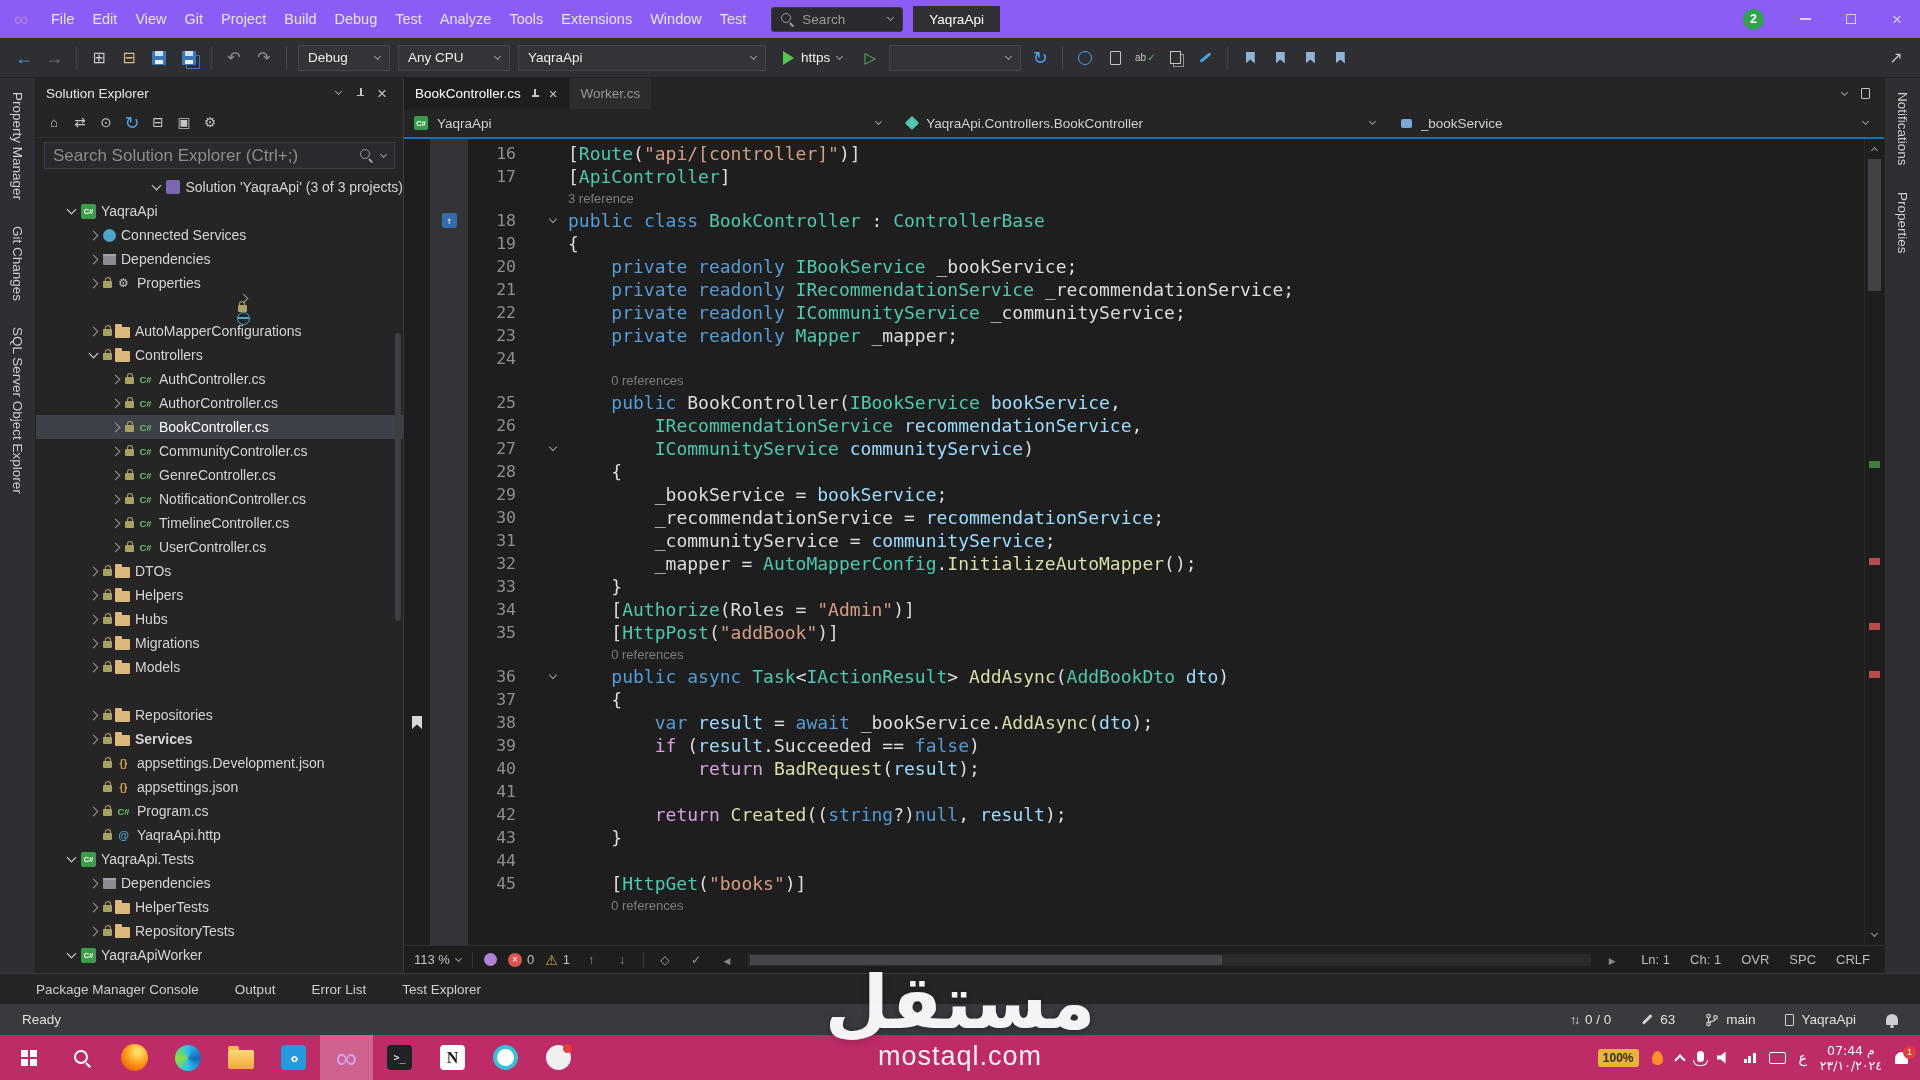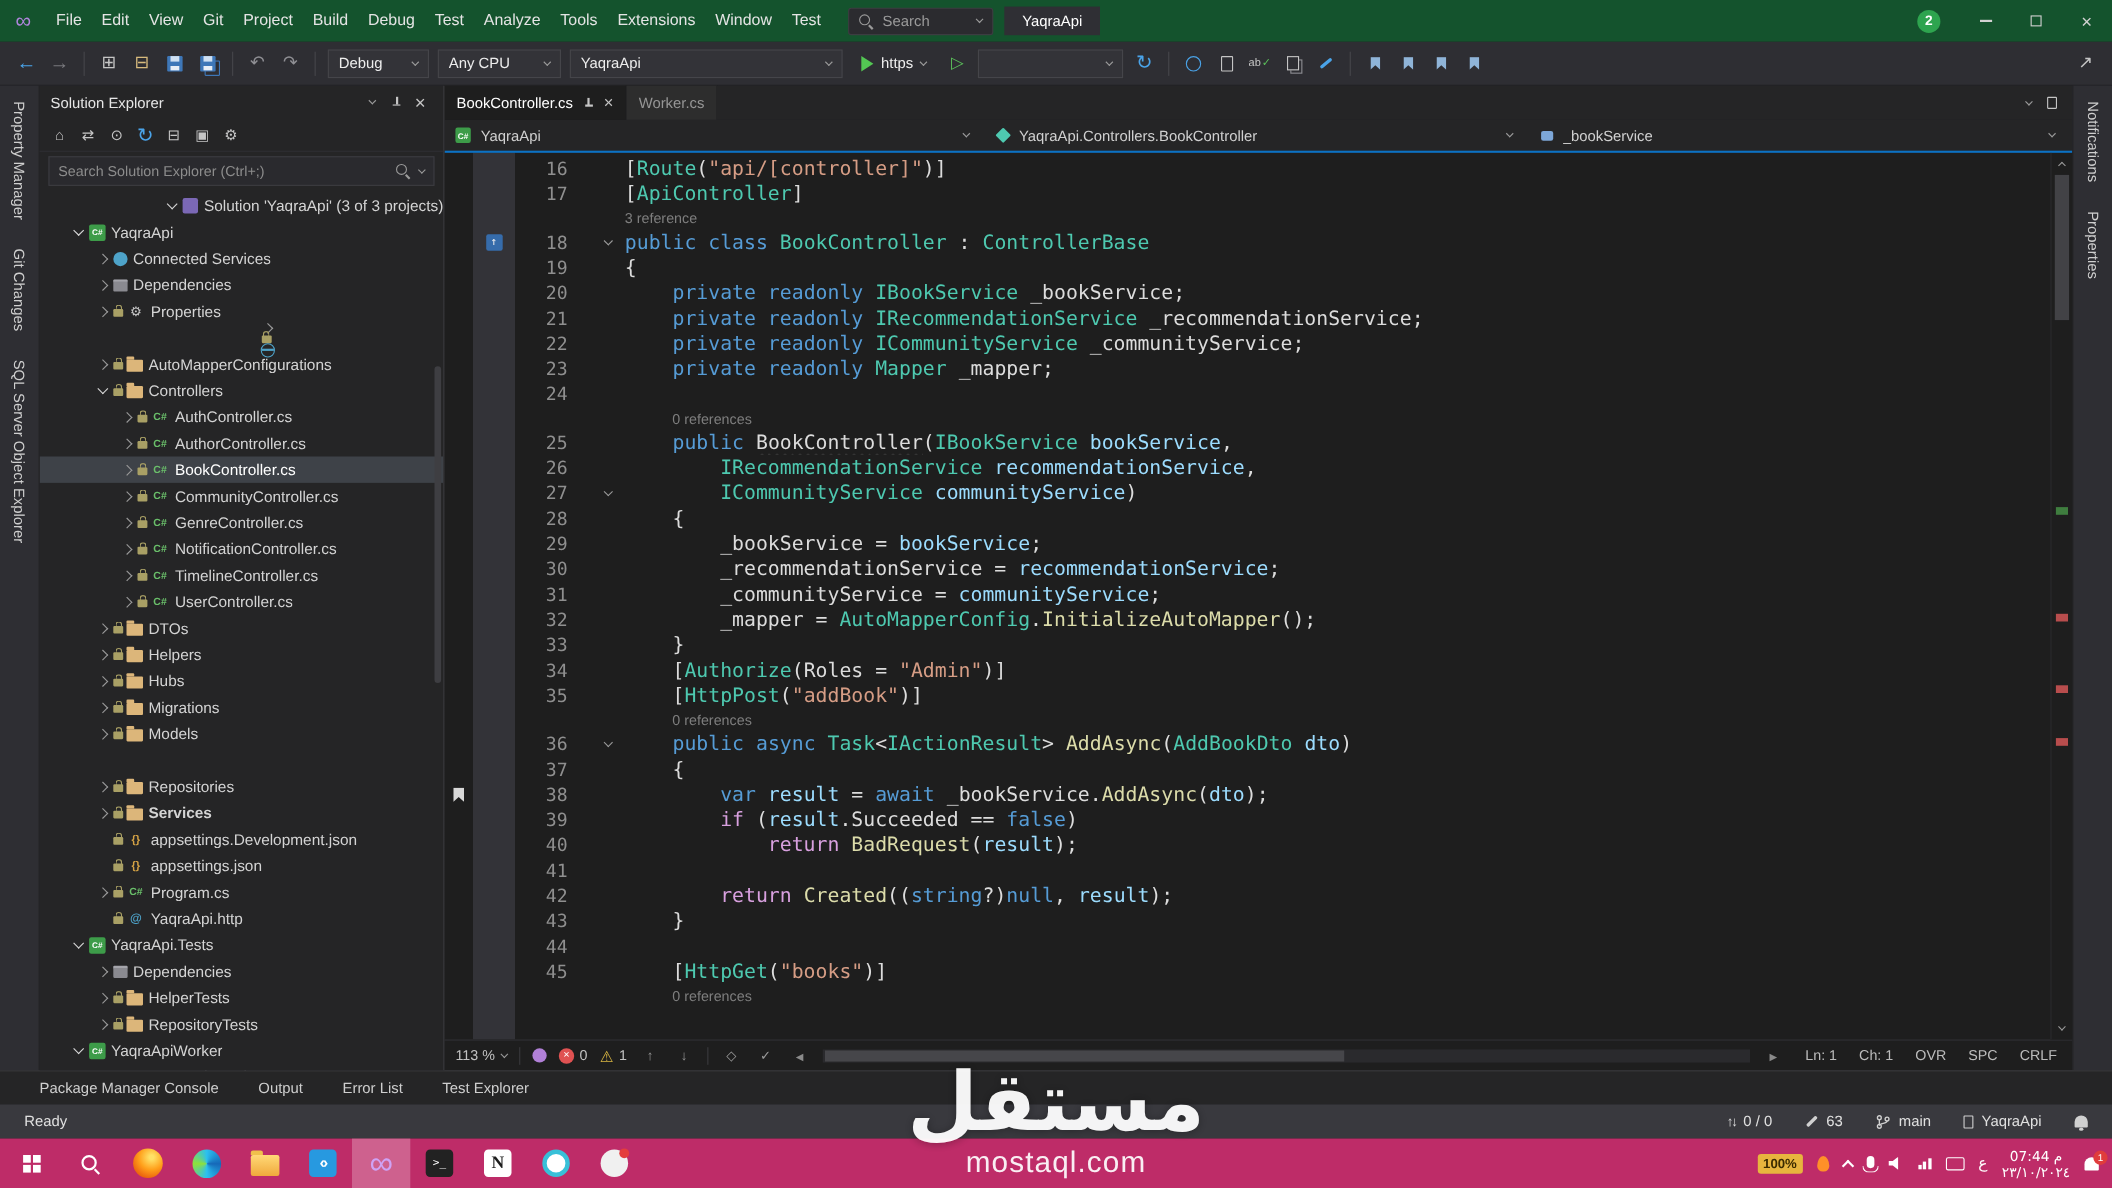--- a/index.html
+++ b/index.html
@@ -1,21 +1,21 @@
 <!DOCTYPE html>
 <html><head>
 <meta charset="utf-8">
 <style>
 *{box-sizing:border-box;margin:0;padding:0}
 html,body{width:1920px;height:1080px;overflow:hidden}
 body{background:#1e1e1e;font-family:"Liberation Sans","DejaVu Sans",sans-serif;color:#ccc}
 .app{position:relative;width:1920px;height:1080px;display:flex;flex-direction:column}
 
 
-.titlebar{height:38px;background:#14532d;display:flex;align-items:center;flex:none}
+.titlebar{height:38px;background:#8b5cf6;display:flex;align-items:center;flex:none}
 .vs-logo{width:42px;text-align:center;color:#b085dd;font-size:20px;font-style:italic}
 .vs-logo::before{content:"∞"}
 #menu-bar{display:flex}
 .menu-item{padding:0 9px;height:38px;line-height:38px;font-size:14.5px;color:#e4e4e4;white-space:nowrap}
 .search-pill{margin-left:16px;width:132px;height:25px;background:#2b2b2f;border:1px solid #3c3c41;border-radius:3px;display:flex;align-items:center;gap:8px;padding:0 9px;color:#9a9a9a;font-size:13.5px}
 .title-pill{margin-left:10px;height:26px;padding:0 16px;background:#2f2f34;color:#fff;font-size:13.5px;display:flex;align-items:center}
 .flex1{flex:1}
 .badge-green{width:21px;height:21px;border-radius:50%;background:#2ea44f;color:#fff;font-size:12.5px;font-weight:700;display:flex;align-items:center;justify-content:center;margin-right:18px}
 .win-btn{width:46px;height:38px;display:flex;align-items:center;justify-content:center;color:#d2d2d2}
 .wb-min{width:11px;height:2px;background:#d2d2d2}
@@ -93,21 +93,21 @@
 .strip.right{border-left:1px solid #242427}
 .strip-tab{writing-mode:vertical-rl;font-size:13.5px;color:#cfcfcf;padding:10px 0;white-space:nowrap}
 
 
 .sepanel{width:368px;background:#252526;border-right:1px solid #3a3a3e;display:flex;flex-direction:column;flex:none;position:relative}
 .se-head{height:30px;display:flex;align-items:center;padding:0 10px;color:#e6e6e6;font-size:13.5px;flex:none}
 .se-title{flex:1}
 .hicon{width:22px;height:22px;display:flex;align-items:center;justify-content:center;color:#c5c5c5;font-size:13px}
 .se-tools{height:30px;display:flex;align-items:center;gap:2px;padding:0 6px;border-bottom:1px solid #2f2f33;flex:none}
 .se-tools .tb-icon{width:24px;height:24px;font-size:13.5px}
-.se-search{height:27px;margin:4px 8px;background:#2a2a2e;border:1px solid #3c3c41;display:flex;align-items:center;padding:0 8px;gap:8px;font-size:13px;color:#8c8c8c;flex:none}
+.se-search{height:27px;margin:4px 8px;background:#2a2a2e;border:1px solid #3c3c41;display:flex;align-items:center;padding:0 8px;gap:8px;font-size:17px;color:#8c8c8c;flex:none}
 .se-search-text{flex:1;white-space:nowrap;overflow:hidden}
 .se-tree{flex:1;overflow:hidden;padding-top:2px;font-size:14px}
 .tree-row{height:24px;display:flex;align-items:center;color:#d4d4d4;white-space:nowrap}
 .tree-row.selected{background:#3e4248;color:#fff}
 .twisty{width:19px;display:flex;justify-content:center;flex:none}
 .tree-label{margin-left:5px;overflow:hidden;text-overflow:ellipsis}
 .fic{width:17px;display:flex;align-items:center;justify-content:center;flex:none;font-weight:700}
 .fic-cs{color:#6abf6a;font-size:9.5px}
 .fic-project{width:15px;height:15px;background:#3d9c49;border-radius:2px;color:#fff;font-size:7.5px}
 .fic-solution{width:14px;height:14px;background:#7b68b5;border-radius:2px}

